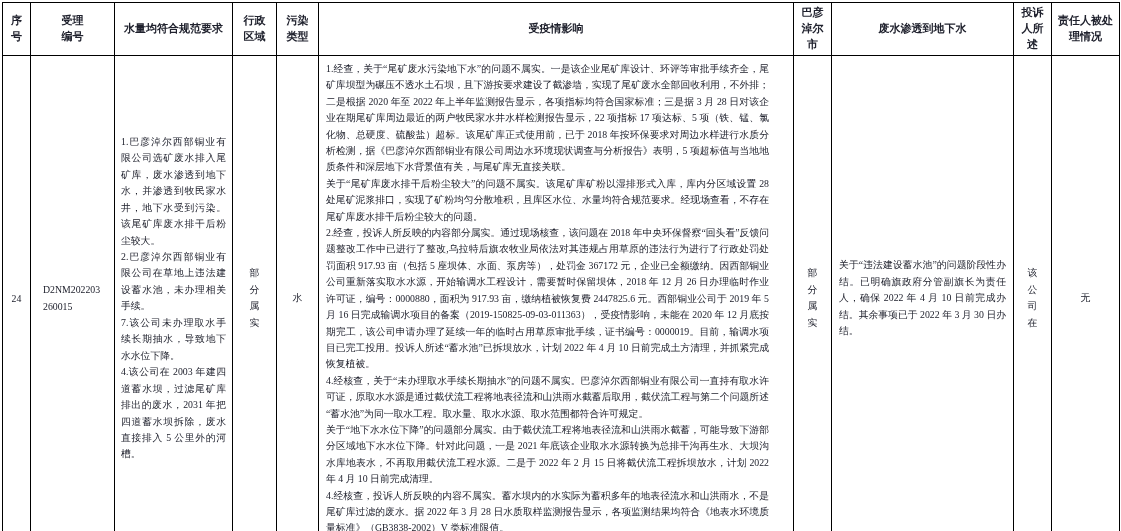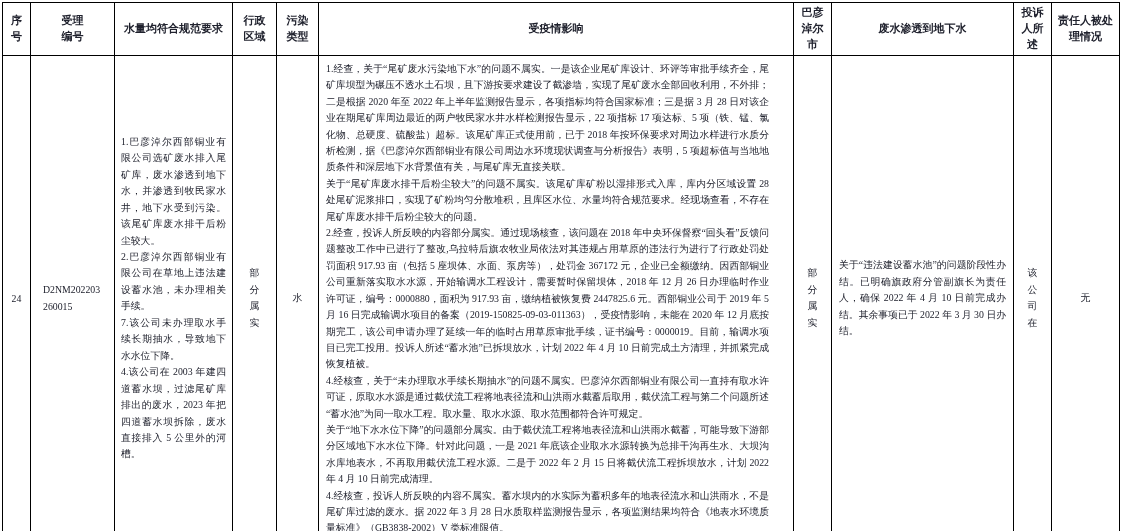--- a/index.html
+++ b/index.html
@@ -56,21 +56,21 @@
   <tbody>
     <tr>
       <td class="center">24</td>
       <td>
         <div class="case-no">D2NM202203260015</div>
       </td>
       <td class="cell-problem">
         <p>1.巴彦淖尔西部铜业有限公司选矿废水排入尾矿库，废水渗透到地下水，并渗透到牧民家水井，地下水受到污染。该尾矿库废水排干后粉尘较大。</p>
         <p>2.巴彦淖尔西部铜业有限公司在草地上违法建设蓄水池，未办理相关手续。</p>
         <p>7.该公司未办理取水手续长期抽水，导致地下水水位下降。</p>
-        <p>4.该公司在 2003 年建四道蓄水坝，过滤尾矿库排出的废水，2023 年把四道蓄水坝拆除，废水直接排入 5 公里外的河槽。</p>
+        <p>4.该公司在 2003 年建四道蓄水坝，过滤尾矿库排出的废水，2031 年把四道蓄水坝拆除，废水直接排入 5 公里外的河槽。</p>
       </td>
       <td>
         <div class="vstack">部分属实</div>
       </td>
       <td class="center">水</td>
       <td class="cell-investigation">
         <p>1.经查，关于“尾矿废水污染地下水”的问题不属实。一是该企业尾矿库设计、环评等审批手续齐全，尾矿库坝型为碾压不透水土石坝，且下游按要求建设了截渗墙，实现了尾矿废水全部回收利用，不外排；二是根据 2020 年至 2022 年上半年监测报告显示，各项指标均符合国家标准；三是据 3 月 28 日对该企业在期尾矿库周边最近的两户牧民家水井水样检测报告显示，22 项指标 17 项达标、5 项（铁、锰、氯化物、总硬度、硫酸盐）超标。该尾矿库正式使用前，已于 2018 年按环保要求对周边水样进行水质分析检测，据《巴彦淖尔西部铜业有限公司周边水环境现状调查与分析报告》表明，5 项超标值与当地地质条件和深层地下水背景值有关，与尾矿库无直接关联。</p>
         <p>关于“尾矿库废水排干后粉尘较大”的问题不属实。该尾矿库矿粉以湿排形式入库，库内分区域设置 28 处尾矿泥浆排口，实现了矿粉均匀分散堆积，且库区水位、水量均符合规范要求。经现场查看，不存在尾矿库废水排干后粉尘较大的问题。</p>
         <p>2.经查，投诉人所反映的内容部分属实。通过现场核查，该问题在 2018 年中央环保督察“回头看”反馈问题整改工作中已进行了整改,乌拉特后旗农牧业局依法对其违规占用草原的违法行为进行了行政处罚处罚面积 917.93 亩（包括 5 座坝体、水面、泵房等），处罚金 367172 元，企业已全额缴纳。因西部铜业公司重新落实取水水源，开始输调水工程设计，需要暂时保留坝体，2018 年 12 月 26 日办理临时作业许可证，编号：0000880，面积为 917.93 亩，缴纳植被恢复费 2447825.6 元。西部铜业公司于 2019 年 5 月 16 日完成输调水项目的备案（2019-150825-09-03-011363），受疫情影响，未能在 2020 年 12 月底按期完工，该公司申请办理了延续一年的临时占用草原审批手续，证书编号：0000019。目前，输调水项目已完工投用。投诉人所述“蓄水池”已拆坝放水，计划 2022 年 4 月 10 日前完成土方清理，并抓紧完成恢复植被。</p>
         <p>4.经核查，关于“未办理取水手续长期抽水”的问题不属实。巴彦淖尔西部铜业有限公司一直持有取水许可证，原取水水源是通过截伏流工程将地表径流和山洪雨水截蓄后取用，截伏流工程与第二个问题所述“蓄水池”为同一取水工程。取水量、取水水源、取水范围都符合许可规定。</p>

